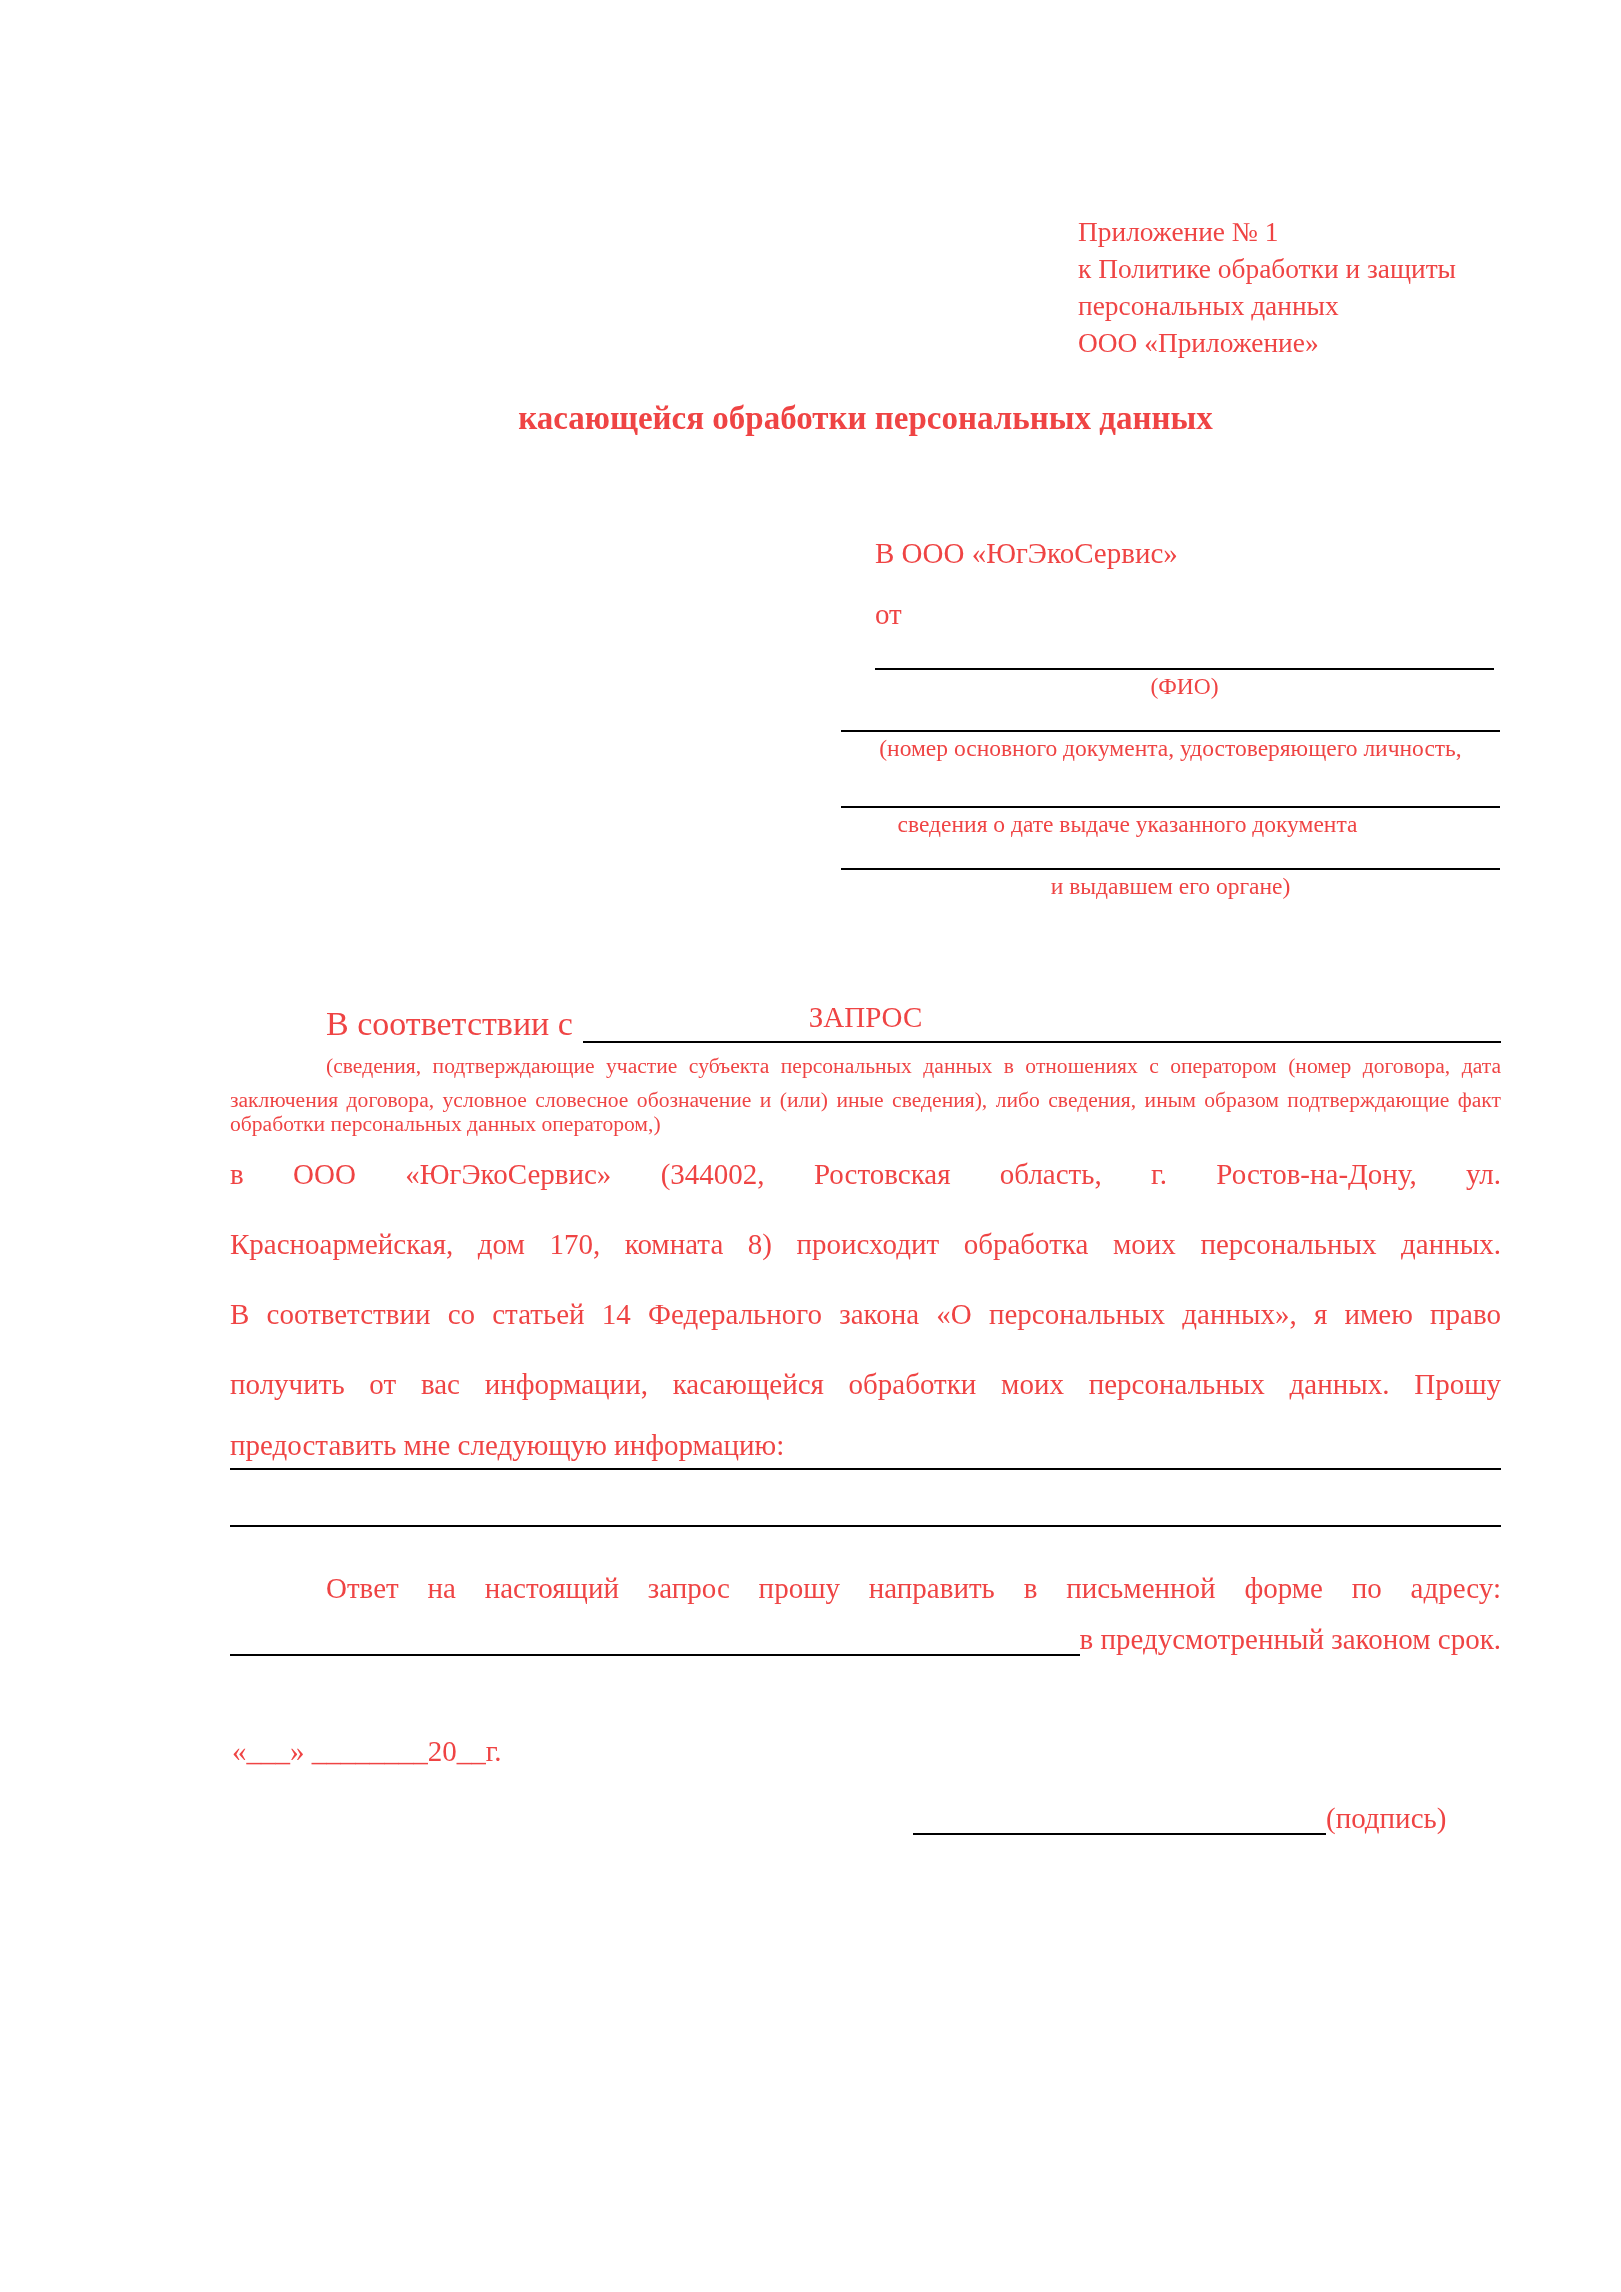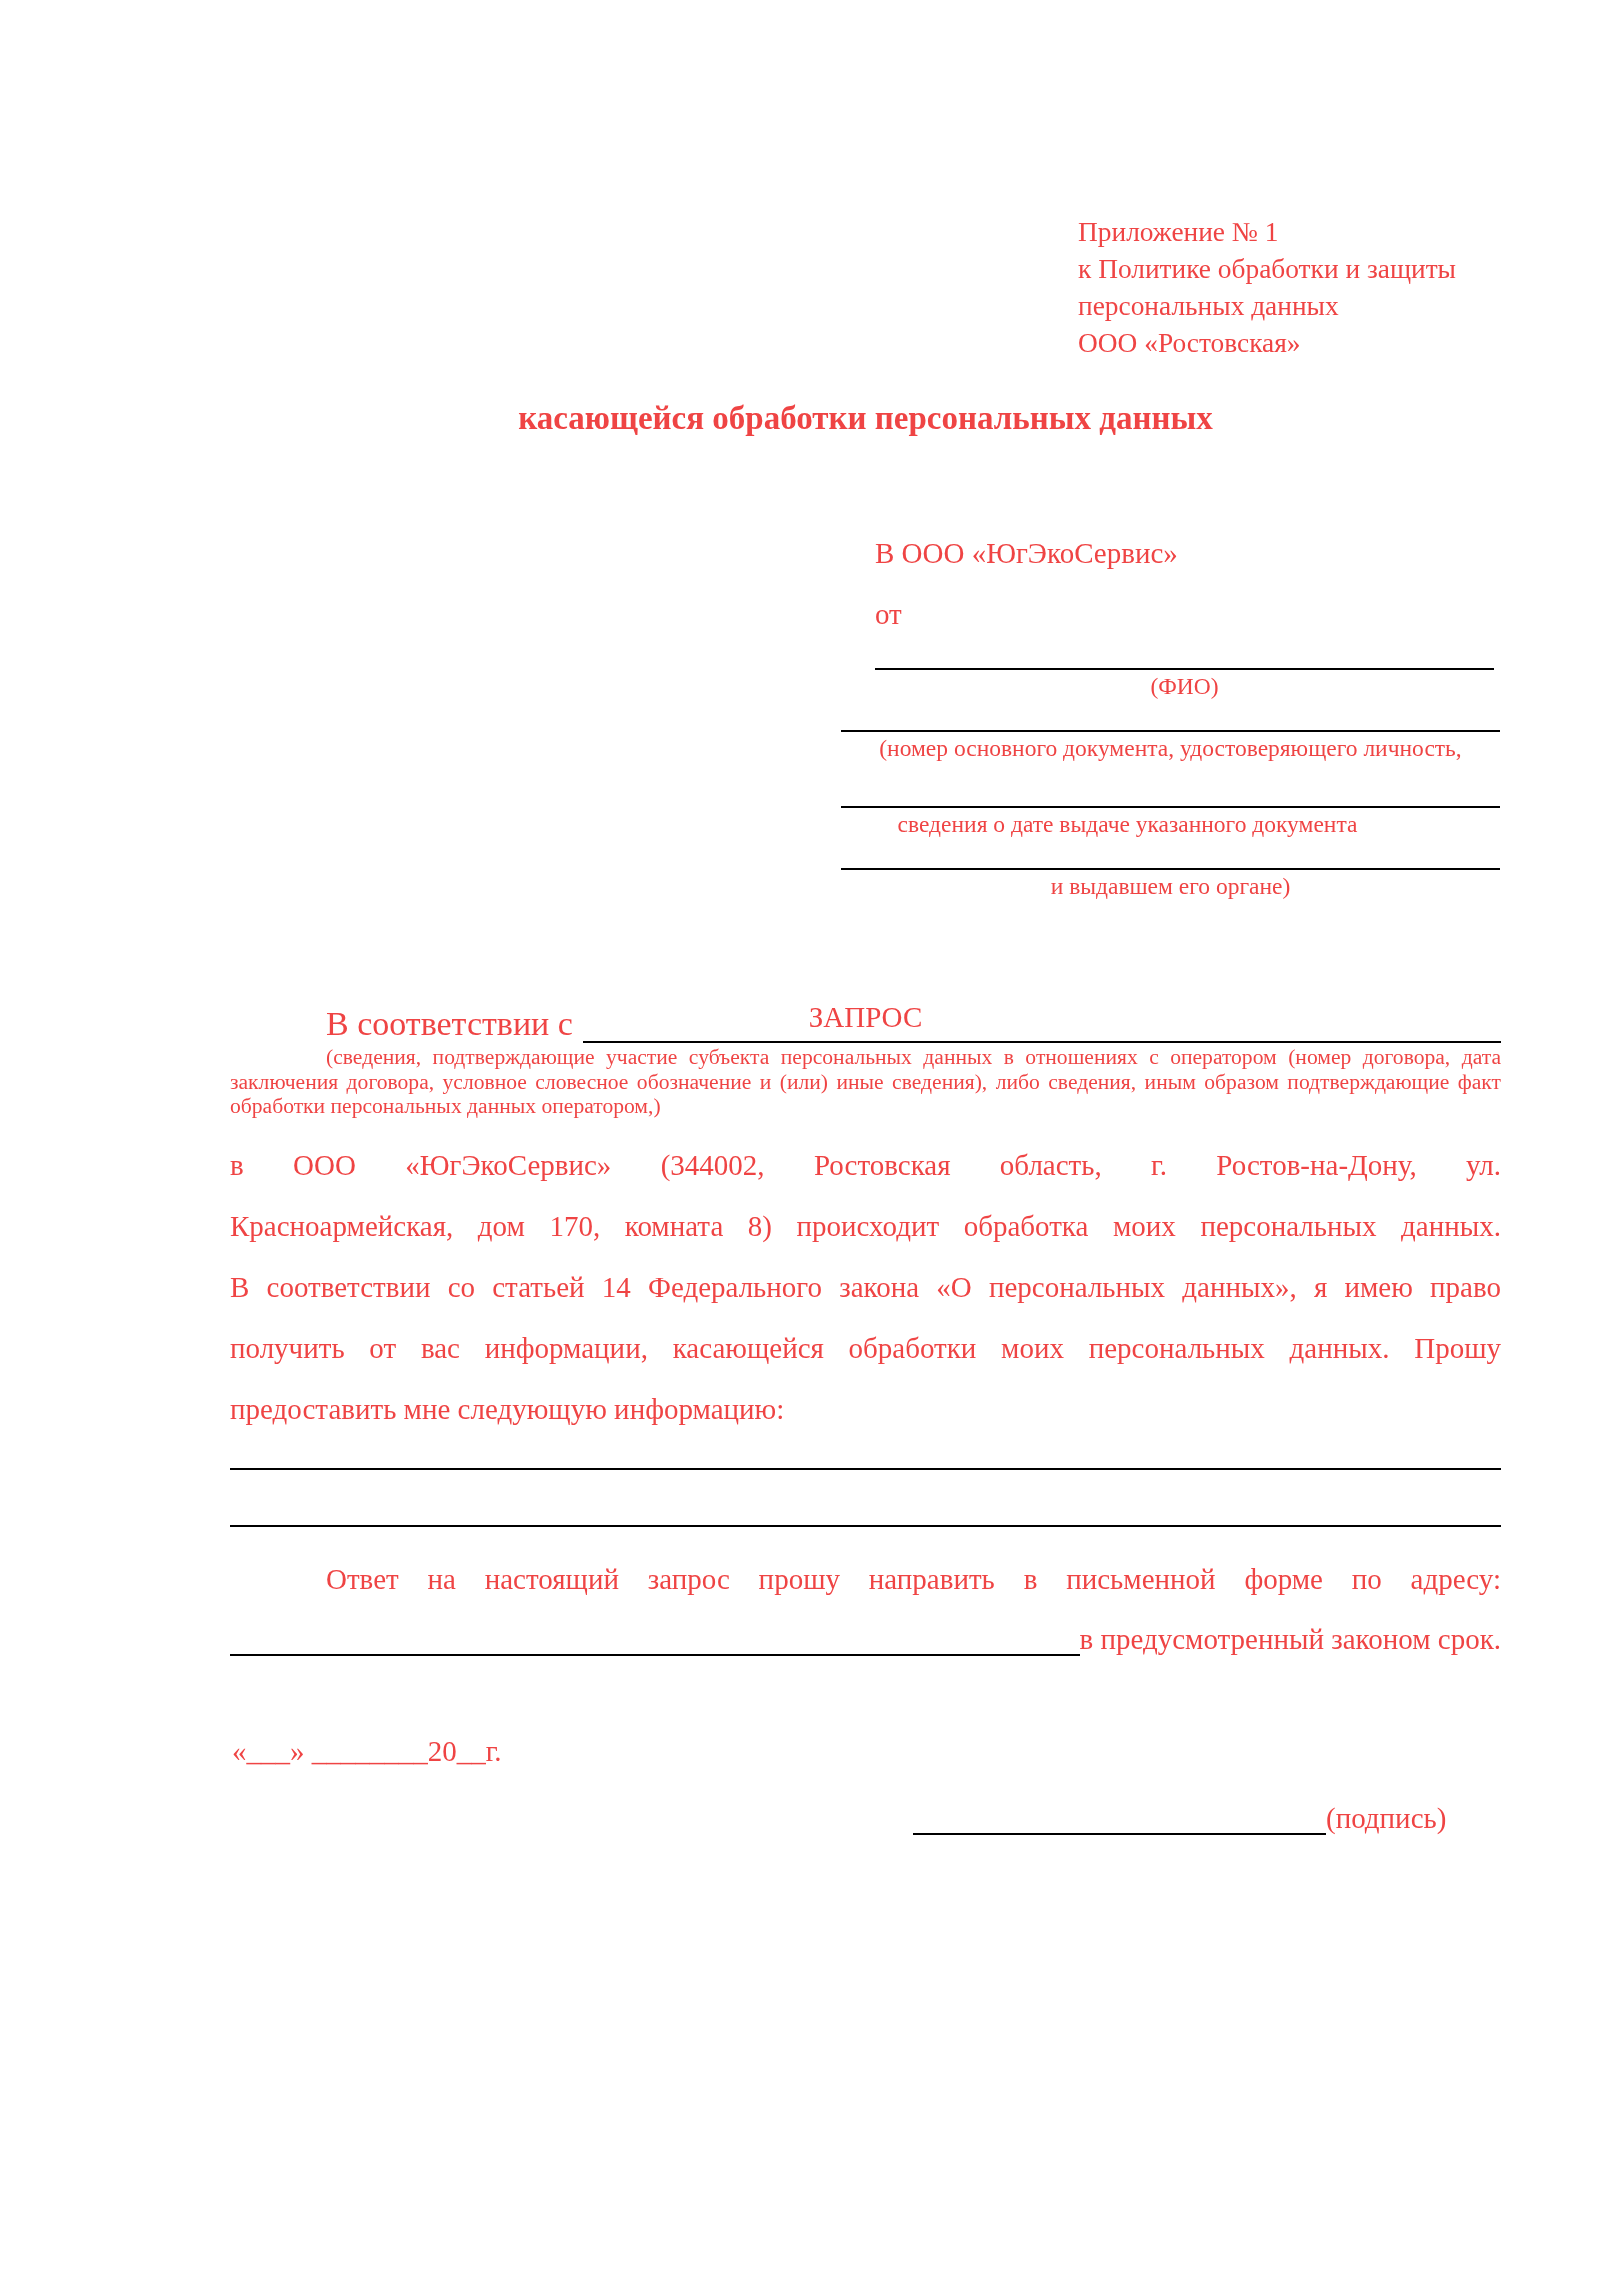--- a/index.html
+++ b/index.html
@@ -39,21 +39,21 @@
 
   
   #intro-row{left:230px;top:1002px;width:1271px;height:41px;display:flex;align-items:flex-end;}
   #intro-row .indent{width:96px;flex:0 0 96px;}
   #intro-row .txt{font-size:34px;white-space:nowrap;padding-right:9.8px;margin-top:44px;}
   #intro-row .fill{flex:1;border-bottom:2.9px solid #000;height:100%;}
 
   
   #basis-note{left:230px;top:1045px;width:1271px;font-size:21.6px;line-height:24.5px;}
   #basis-note .n1{text-indent:96px;}
-  .stretch{text-align:justify;text-align-last:justify;}
+  .stretch{text-align:justify;text-align-last:justify;margin-top:9px;}
 
   
   #body-par{left:230px;top:1135px;width:1271px;font-size:29px;line-height:61px;}
 
   
   .wide-line{left:230px;width:1271px;height:0;border-top:2.9px solid #000;}
   #blank1{top:1468px;}
   #blank2{top:1525px;}
 
   
@@ -71,21 +71,21 @@
 </style>
 </head>
 <body>
 
 <div id="page">
 
   <div id="annex-header" class="abs">
     <div>Приложение № 1</div>
     <div>к Политике обработки и защиты</div>
     <div>персональных данных</div>
-    <div>ООО «Ростовская»</div>
+    <div>ООО «Приложение»</div>
   </div>
 
   <div id="doc-title" class="abs">
     <div>касающейся обработки персональных данных</div>
   </div>
 
   <div id="to-line" class="abs">В ООО «ЮгЭкоСервис»</div>
   <div id="from-label" class="abs">от</div>
 
   <div id="fio-line" class="abs field-line"></div>

